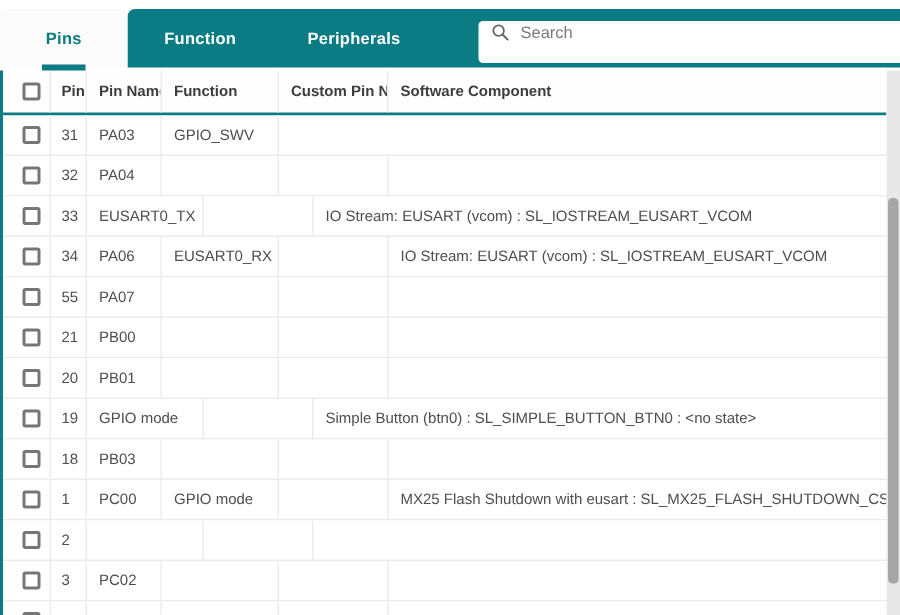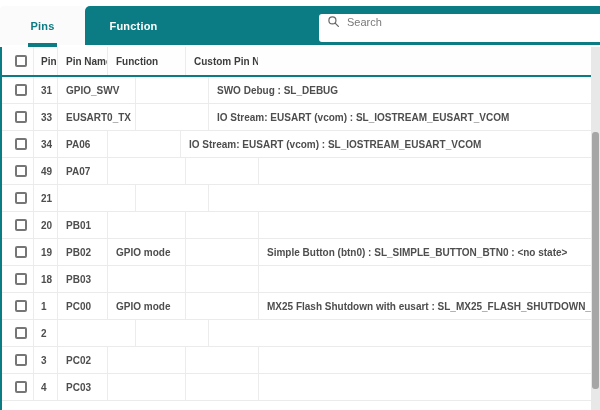--- a/index.html
+++ b/index.html
@@ -45,21 +45,21 @@
     flex: 1; border: none; outline: none; background: transparent;
     font-family: "Liberation Sans", sans-serif; font-size: 11px; color: #333;
   }
   .search input::placeholder { color: #7a7a7a; }
 
   
   .table-wrap {
     position: absolute; left: 0; top: 47px; width: 591px; bottom: 0;
     background: #ffffff; border-left: 2px solid #0b7c84; overflow: hidden;
   }
-  .tr { display: flex; width: 100%; font-weight: bold; }
+  .tr { display: flex; width: 100%; }
   .thead {
     height: 30px; border-bottom: 2px solid #0b7c84;
     font-weight: bold; color: #3d3d3d; background: #fefefe;
   }
   .thead .td { font-size: 10px; }
   .tbody .tr { height: 27px; border-bottom: 1px solid #ebebeb; background: #ffffff; }
   .td {
     display: flex; align-items: center; padding-left: 8px;
     font-size: 10px; white-space: nowrap; overflow: hidden;
     border-left: 1px solid #ececec; height: 100%;
@@ -95,20 +95,23 @@
 
   <div class="tab tab-active">
     <span>Pins</span>
     <span class="tab-indicator"></span>
   </div>
 
   <div class="tab tab-plain tab-function">
     <span>Function</span>
   </div>
 
+  <div class="tab tab-plain tab-peripherals">
+    <span>Peripherals</span>
+  </div>
 
   <div class="search">
     <span class="search-icon">
       <svg width="13" height="13" viewBox="0 0 24 24">
         <circle cx="10" cy="10" r="6.5" fill="none" stroke="#666" stroke-width="2.2"></circle>
         <line x1="15" y1="15" x2="21" y2="21" stroke="#666" stroke-width="2.4" stroke-linecap="round"></line>
       </svg>
     </span>
     <input type="text" placeholder="Search" style="">
   </div>
@@ -126,85 +129,99 @@
     <div class="td col-name">
       <span>Pin Name</span>
 
     </div>
     <div class="td col-func">
       <span>Function</span>
     </div>
     <div class="td col-custom">
       <span>Custom Pin Name</span>
     </div>
+    <div class="td col-comp">
+      <span>Software Component</span>
+    </div>
   </div>
 
   <div class="tbody">
       <div class="tr">
         <div class="td col-check">
           <span class="cb"></span>
         </div>
         <div class="td col-pin">31</div>
+        <div class="td col-name">PA03</div>
         <div class="td col-func">GPIO_SWV</div>
         <div class="td col-custom"></div>
-        <div class="td col-comp">SWO Debug : SL_DEBUG</div>
+      </div>
+      <div class="tr">
+        <div class="td col-check">
+          <span class="cb"></span>
+        </div>
+        <div class="td col-pin">32</div>
+        <div class="td col-name">PA04</div>
+        <div class="td col-func"></div>
+        <div class="td col-custom"></div>
+        <div class="td col-comp"></div>
       </div>
       <div class="tr">
         <div class="td col-check">
           <span class="cb"></span>
         </div>
         <div class="td col-pin">33</div>
         <div class="td col-func">EUSART0_TX</div>
         <div class="td col-custom"></div>
         <div class="td col-comp">IO Stream: EUSART (vcom) : SL_IOSTREAM_EUSART_VCOM</div>
       </div>
       <div class="tr">
         <div class="td col-check">
           <span class="cb"></span>
         </div>
         <div class="td col-pin">34</div>
         <div class="td col-name">PA06</div>
+        <div class="td col-func">EUSART0_RX</div>
         <div class="td col-custom"></div>
         <div class="td col-comp">IO Stream: EUSART (vcom) : SL_IOSTREAM_EUSART_VCOM</div>
       </div>
       <div class="tr">
         <div class="td col-check">
           <span class="cb"></span>
         </div>
-        <div class="td col-pin">49</div>
+        <div class="td col-pin">55</div>
         <div class="td col-name">PA07</div>
         <div class="td col-func"></div>
         <div class="td col-custom"></div>
         <div class="td col-comp"></div>
       </div>
       <div class="tr">
         <div class="td col-check">
           <span class="cb"></span>
         </div>
         <div class="td col-pin">21</div>
+        <div class="td col-name">PB00</div>
         <div class="td col-func"></div>
         <div class="td col-custom"></div>
         <div class="td col-comp"></div>
       </div>
       <div class="tr">
         <div class="td col-check">
           <span class="cb"></span>
         </div>
         <div class="td col-pin">20</div>
         <div class="td col-name">PB01</div>
         <div class="td col-func"></div>
         <div class="td col-custom"></div>
         <div class="td col-comp"></div>
       </div>
       <div class="tr">
         <div class="td col-check">
           <span class="cb"></span>
         </div>
         <div class="td col-pin">19</div>
-        <div class="td col-name">PB02</div>
         <div class="td col-func">GPIO mode</div>
         <div class="td col-custom"></div>
         <div class="td col-comp">Simple Button (btn0) : SL_SIMPLE_BUTTON_BTN0 : &lt;no state&gt;</div>
       </div>
       <div class="tr">
         <div class="td col-check">
           <span class="cb"></span>
         </div>
         <div class="td col-pin">18</div>
         <div class="td col-name">PB03</div>

